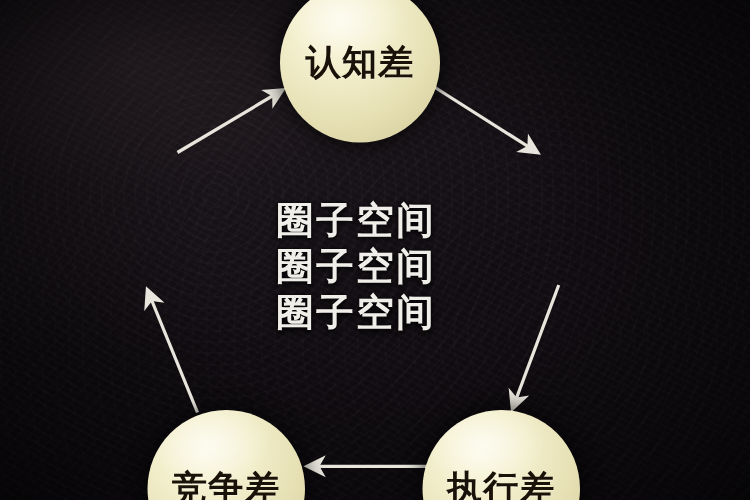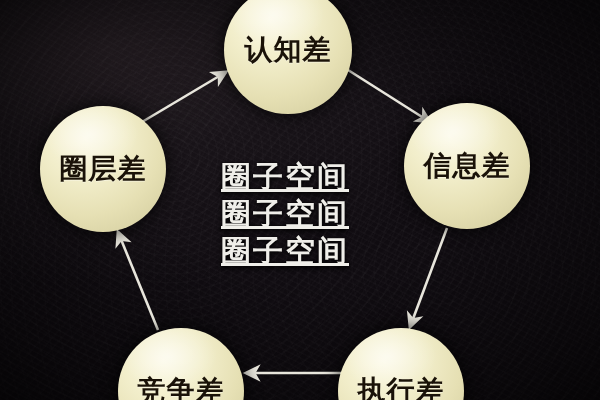--- a/index.html
+++ b/index.html
@@ -92,21 +92,20 @@
     text-align: center;
     z-index: 4;
   }
   .center-text .line {
     color: #efeee9;
     font-size: 30px;
     font-weight: bold;
     line-height: 37px;
     letter-spacing: 2px;
     text-shadow: 0 2px 5px rgba(0,0,0,.9), 0 0 2px rgba(0,0,0,.8);
-    text-decoration: underline;
   }
 </style>
 </head>
 <body>
 
 <div id="stage">
 
   <div class="bg-base"></div>
   <div class="bg-tex"></div>
   <div class="bg-vig"></div>
@@ -128,43 +127,33 @@
 
     <line x1="158" y1="330" x2="118" y2="232" stroke="#e8e6dc" stroke-width="2.6" marker-end="url(#ah)"></line>
   </svg>
 
   <div class="node" id="node-top">
     <div class="disc"></div>
     <div class="sheen"></div>
     <div class="label">认知差</div>
   </div>
 
-  <div class="node" id="node-right">
-    <div class="disc"></div>
-    <div class="sheen"></div>
-    <div class="label">信息差</div>
-  </div>
 
   <div class="node" id="node-bright">
     <div class="disc"></div>
     <div class="sheen"></div>
     <div class="label">执行差</div>
   </div>
 
   <div class="node" id="node-bleft">
     <div class="disc"></div>
     <div class="sheen"></div>
     <div class="label">竞争差</div>
   </div>
 
-  <div class="node" id="node-left">
-    <div class="disc"></div>
-    <div class="sheen"></div>
-    <div class="label">圈层差</div>
-  </div>
 
   <div class="center-text">
     <div class="line">圈子空间</div>
     <div class="line">圈子空间</div>
     <div class="line">圈子空间</div>
   </div>
 
 </div>
 
 </body></html>

